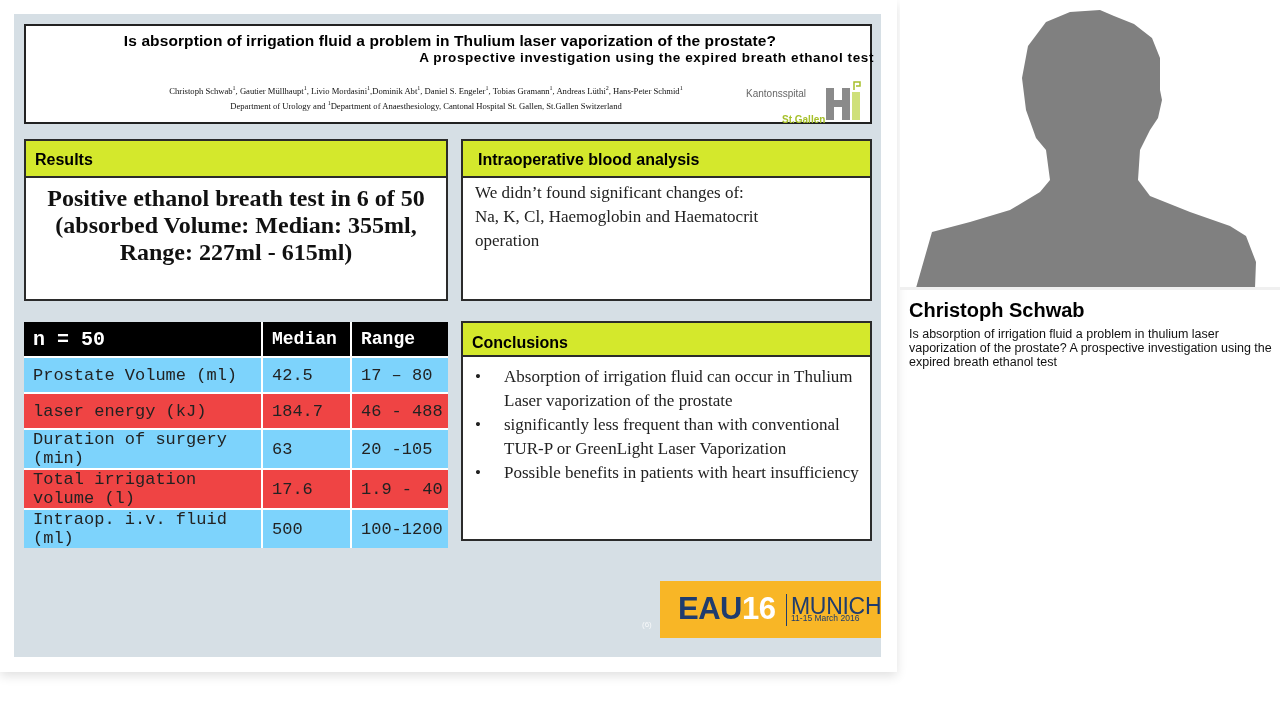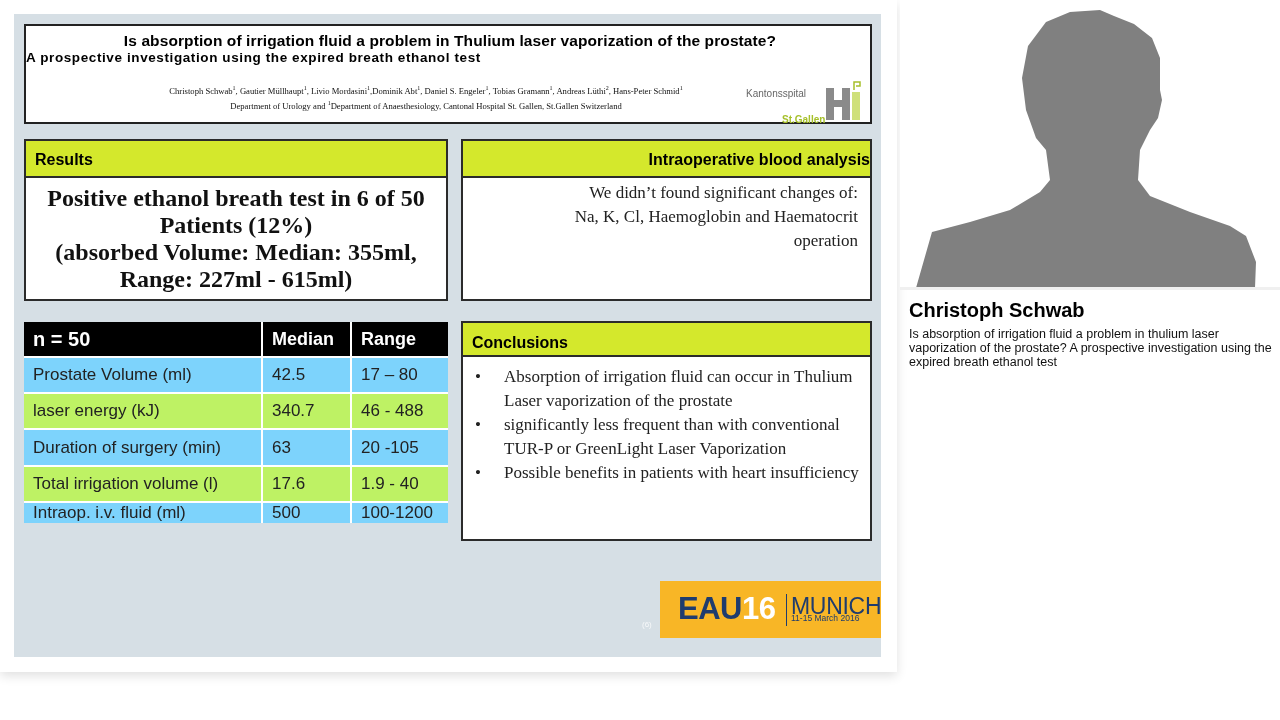--- a/index.html
+++ b/index.html
@@ -20,21 +20,21 @@
   
   .header-box {
     position: absolute; left: 10px; top: 10px; width: 848px; height: 100px;
     background: #ffffff; border: 2px solid #222;
   }
   .title-main {
     position: absolute; left: 0; top: 6px; width: 848px; text-align: center;
     font-weight: bold; font-size: 15.5px; color: #000; letter-spacing: 0.1px;
   }
   .title-sub {
-    position: absolute; left: 0; top: 24px; width: 848px; text-align: left;
+    position: absolute; left: 0; top: 24px; width: 848px; text-align: right;
     font-weight: bold; font-size: 13.5px; color: #000; letter-spacing: 0.6px;
   }
   .authors {
     position: absolute; left: 90px; top: 56px; width: 620px; text-align: center;
     font-family: "Liberation Serif", serif; font-size: 8.6px; color: #111; line-height: 12px;
   }
   .authors sup { font-size: 6px; }
   .logo {
     position: absolute; left: 718px; top: 44px; width: 124px; height: 48px;
   }
@@ -49,54 +49,54 @@
   .section-head {
     background: #d4e82c; border-bottom: 2px solid #2b2b2b;
     font-weight: bold; font-size: 16px; color: #000;
     height: 37px; line-height: 37px; padding-left: 9px;
   }
   .results { left: 10px; top: 125px; width: 424px; height: 162px; }
   .results-body {
     font-family: "Liberation Serif", serif; font-weight: bold; font-size: 24px;
     text-align: center; color: #111; line-height: 27px; padding-top: 7px;
   }
-  .blood { left: 447px; top: 125px; width: 411px; height: 162px; text-align: right; }
+  .blood { left: 447px; top: 125px; width: 411px; height: 162px; }
   .blood .section-head { padding-left: 15px; }
   .blood-body {
     font-family: "Liberation Serif", serif; font-size: 17px; color: #222;
     line-height: 24px; padding: 3px 12px 0 12px;
   }
   .conclusions { left: 447px; top: 307px; width: 411px; height: 220px; }
   .conclusions .section-head { height: 34px; line-height: 40px; }
   .concl-list { list-style: none; padding: 8px 10px 0 12px; }
   .concl-list li {
     font-family: "Liberation Serif", serif; font-size: 17px; color: #222;
     line-height: 24px; position: relative; padding-left: 29px;
   }
   .concl-list li .bullet { position: absolute; left: 0; top: 0; }
 
   
   .data-table {
     position: absolute; left: 10px; top: 308px; width: 424px;
     border-collapse: collapse;
-    font-family: Liberation Sans, sans-serif; color: #222;
+    font-family: Liberation Mono, monospace; color: #222;
   }
   .data-table th {
     background: #000; color: #fff; font-weight: bold; text-align: left;
     height: 35px; font-size: 18px; padding-left: 9px;
     border-right: 2px solid #fff;
   }
   .data-table th.first { font-size: 20px; }
   .data-table td {
     font-size: 17px; padding-left: 9px; border-right: 2px solid #fff;
     border-top: 2px solid #fff;
   }
   .data-table th:last-child, .data-table td:last-child { border-right: none; }
   .data-table tr.odd td { background: #7dd3fc; }
-  .data-table tr.even td { background: #bef264; }
+  .data-table tr.even td { background: #ef4444; }
   .col1 { width: 238px; } .col2 { width: 89px; } .col3 { width: 97px; }
 
   
   .eau-banner {
     position: absolute; left: 646px; top: 567px; width: 221px; height: 57px;
     background: #f8b626;
   }
   .eau-text { position: absolute; left: 18px; top: 10px; font-weight: bold; font-size: 31px; color: #1f3c6e; letter-spacing: -0.5px; }
   .eau-num { color: #ffffff; }
   .eau-divider { position: absolute; left: 126px; top: 13px; width: 1px; height: 32px; background: #1f3c6e; }
@@ -135,21 +135,20 @@
           <rect x="28" y="14" width="8" height="28" fill="#cfe07a"></rect>
           <path d="M30 12 L30 4 L36 4 L36 8 L32 8" stroke="#a6c02a" stroke-width="1.5" fill="none"></path>
         </svg>
       </div>
     </div>
 
     <div class="section results">
       <div class="section-head">Results</div>
       <div class="results-body">
         <div>Positive ethanol breath test in 6 of  50</div>
-        <div>Patients (12%)</div>
         <div> (absorbed Volume: Median: 355ml,</div>
         <div>Range: 227ml - 615ml)</div>
       </div>
     </div>
 
     <div class="section blood">
       <div class="section-head">Intraoperative blood analysis</div>
       <div class="blood-body">
         <div>We didn’t found significant changes of:</div>
         <div>Na, K, Cl, Haemoglobin and Haematocrit</div>
@@ -166,21 +165,21 @@
         </tr>
       </thead>
       <tbody>
         <tr class="odd" style="height:36px">
           <td>Prostate Volume (ml)</td>
           <td>42.5</td>
           <td>17 – 80</td>
         </tr>
         <tr class="even" style="height:36px">
           <td>laser energy (kJ)</td>
-          <td>340.7</td>
+          <td>184.7</td>
           <td>46 - 488</td>
         </tr>
         <tr class="odd" style="height:37px">
           <td>Duration of  surgery (min)</td>
           <td>63</td>
           <td>20 -105</td>
         </tr>
         <tr class="even" style="height:36px">
           <td>Total irrigation volume (l)</td>
           <td>17.6</td>

